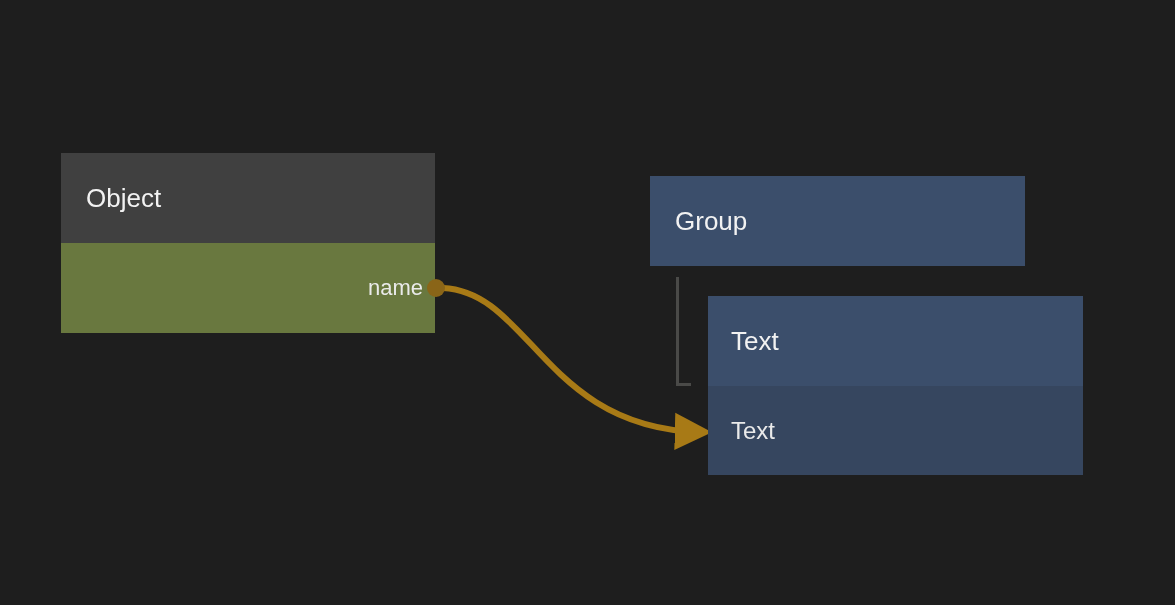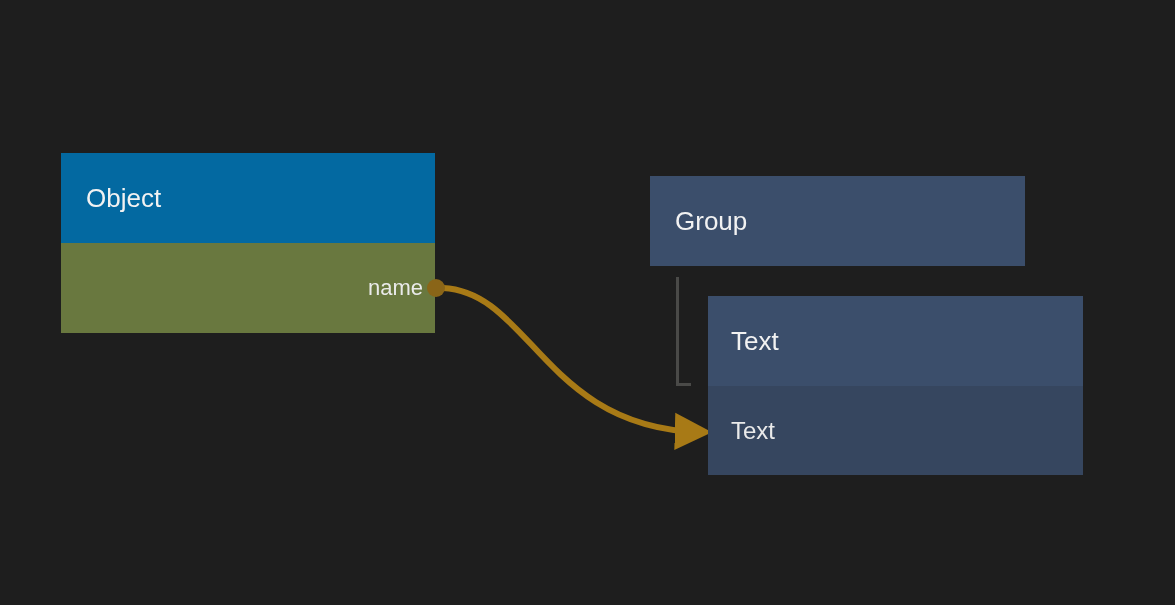--- a/index.html
+++ b/index.html
@@ -42,21 +42,21 @@
 
   
   #node-object {
     left: 61px;
     top: 153px;
     width: 374px;
     height: 180px;
   }
   #node-object .node-header {
     height: 90px;
-    background: #0369a1;
+    background: #404040;
     padding-left: 25px;
   }
   #node-object .node-title {
     font-size: 26px;
   }
   #node-object .node-body {
     height: 90px;
     background: #69783f;
   }
   .port-row {

